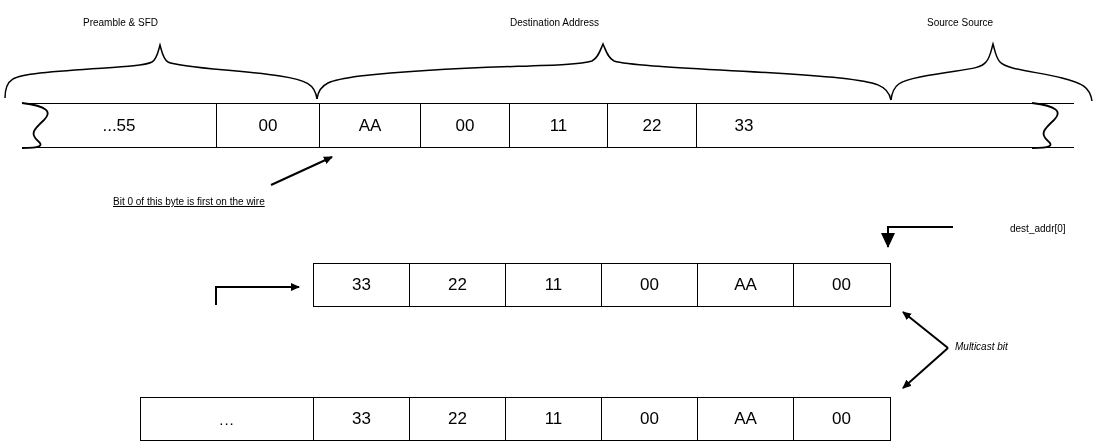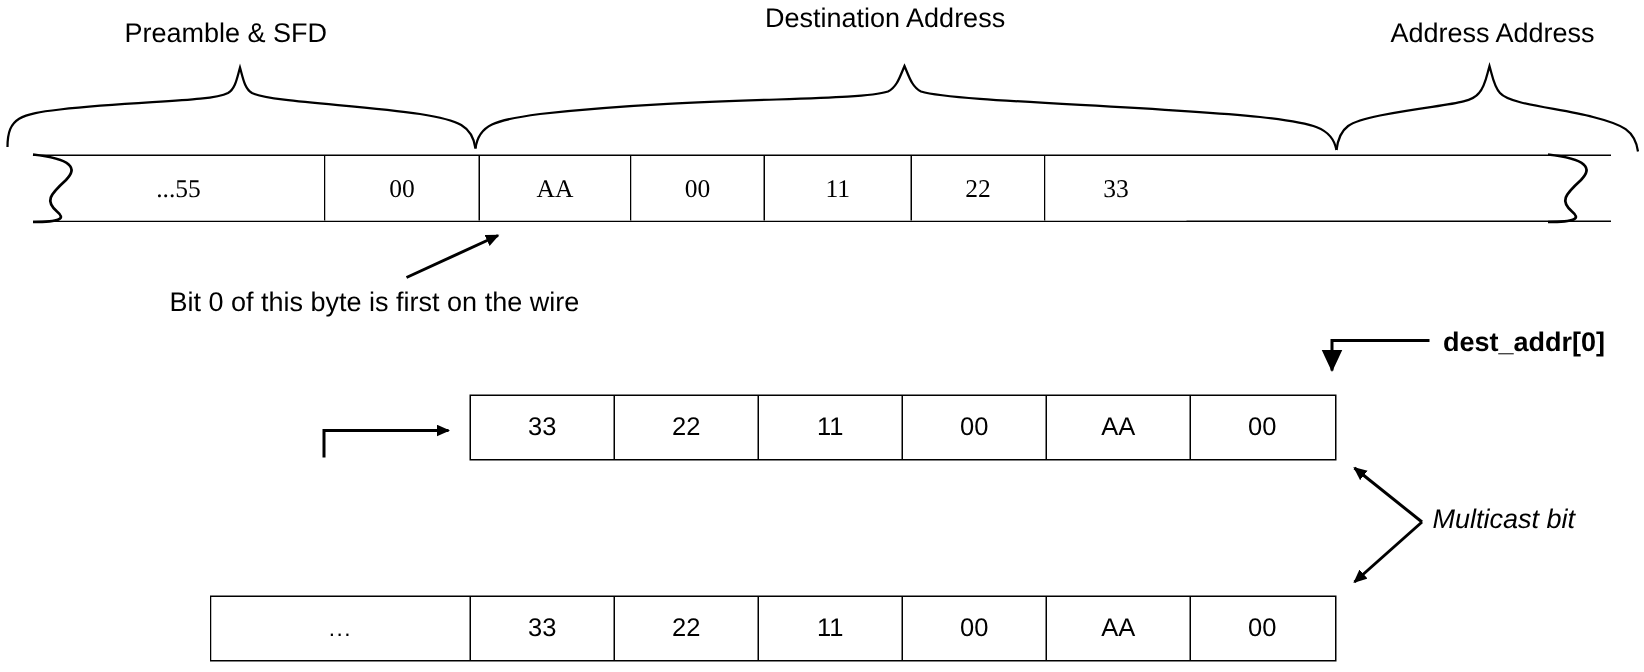--- a/index.html
+++ b/index.html
@@ -13,21 +13,21 @@
     height: 448px;
     background: #ffffff;
     font-family: "Liberation Sans", sans-serif;
     color: #000000;
     overflow: hidden;
   }
   .abs { position: absolute; }
 
   
   .label {
-    font-size: 18px;
+    font-size: 10px;
     line-height: 19px;
     color: #000;
     white-space: nowrap;
     text-align: center;
   }
 
   
   .row {
     position: absolute;
     display: flex;
@@ -64,47 +64,47 @@
     pointer-events: none;
   }
 </style>
 </head>
 <body>
 
 <div id="root">
 
   <div class="abs label" style="left:83px; top:13px;">Preamble &amp; SFD</div>
 
-  <div class="abs label" style="left:510px; top:3px;">Destination Address</div>
+  <div class="abs label" style="left:510px; top:13px;">Destination Address</div>
 
-  <div class="abs label" style="left:927px; top:13px;">Address Address</div>
+  <div class="abs label" style="left:927px; top:13px;">Source Source</div>
 
-  <div class="row" id="row-wire" style="left:22px; top:103px; width:1052px; height:45px;font-family:Liberation Serif, serif;">
+  <div class="row" id="row-wire" style="left:22px; top:103px; width:1052px; height:45px;">
     <div class="cell" style="width:195px;">...55</div>
     <div class="cell" style="width:103px;">00</div>
     <div class="cell" style="width:101px;">AA</div>
     <div class="cell" style="width:89px;">00</div>
     <div class="cell" style="width:98px;">11</div>
     <div class="cell" style="width:89px;">22</div>
     <div class="cell" style="width:94px;">33</div>
   </div>
 
-  <div class="abs label" style="left:113px; top:192px;">Bit 0 of this byte is first on the wire</div>
+  <div class="abs label" style="left:113px; top:192px;text-decoration:underline;">Bit 0 of this byte is first on the wire</div>
 
   <div class="row" style="left:313px; top:263px; width:578px; height:44px;">
     <div class="cell" style="width:96px;">33</div>
     <div class="cell" style="width:96px;">22</div>
     <div class="cell" style="width:96px;">11</div>
     <div class="cell" style="width:96px;">00</div>
     <div class="cell" style="width:96px;">AA</div>
     <div class="cell" style="width:95px;">00</div>
   </div>
 
 
-  <div class="abs label" style="left:962px; top:219px;font-weight:bold;">dest_addr[0]</div>
+  <div class="abs label" style="left:1010px; top:219px;">dest_addr[0]</div>
 
   <div class="abs label" style="left:955px; top:337px;font-style:italic;">Multicast bit</div>
 
   <div class="row" style="left:140px; top:397px; width:751px; height:44px;">
     <div class="cell ellipsis" style="width:173px;">...</div>
     <div class="cell" style="width:96px;">33</div>
     <div class="cell" style="width:96px;">22</div>
     <div class="cell" style="width:96px;">11</div>
     <div class="cell" style="width:96px;">00</div>
     <div class="cell" style="width:96px;">AA</div>

